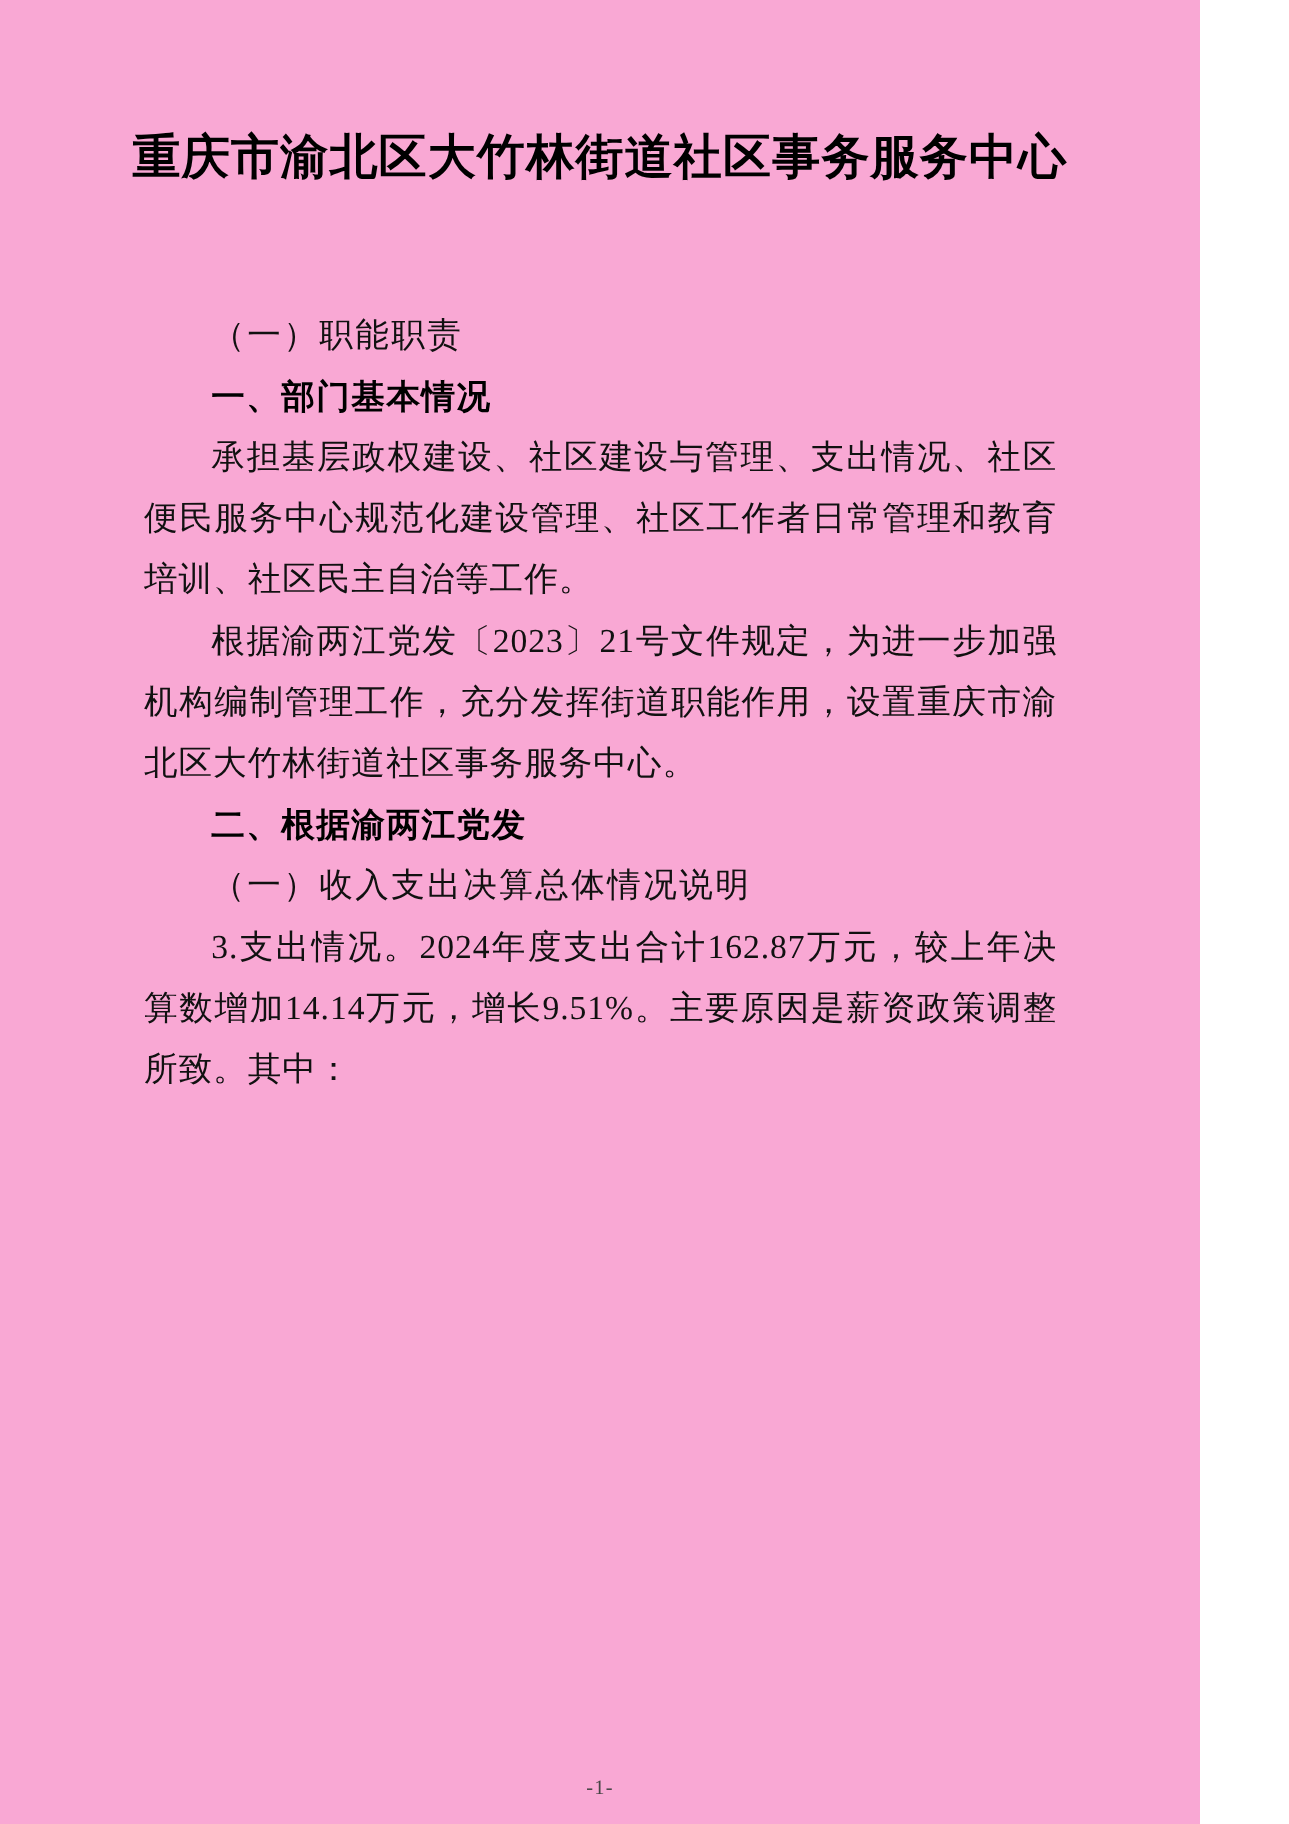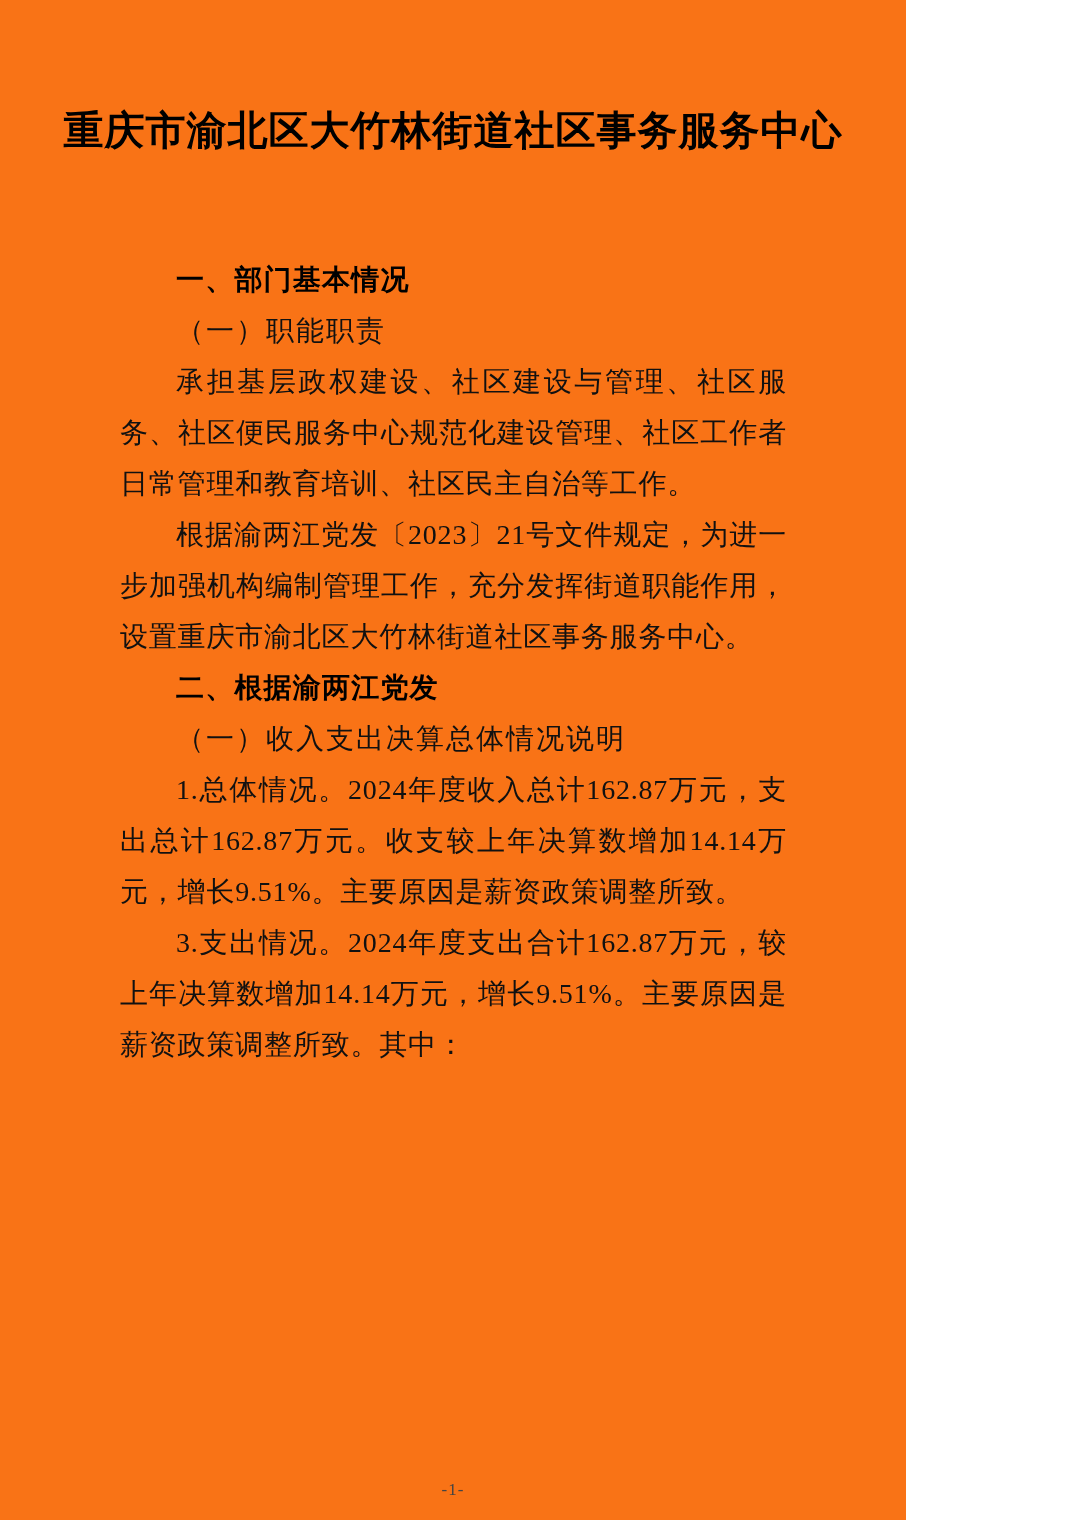--- a/index.html
+++ b/index.html
@@ -2,23 +2,23 @@
 <html><head>
 <meta charset="utf-8">
 <style>
   html, body {
     margin: 0;
     padding: 0;
     background: #ffffff;
   }
   .page {
     position: relative;
-    width: 906px;
+    width: 1000px;
     height: 1520px;
-    background: #f97316;
+    background: #f9a8d4;
     overflow: hidden;
     font-family: "Liberation Serif", "DejaVu Serif", serif;
     color: #111111;
   }
   .title-block {
     padding-top: 104px;
     text-align: center;
     font-weight: bold;
     font-size: 40px;
     line-height: 54px;
@@ -64,25 +64,24 @@
 </head>
 <body>
 
 <div class="page">
 
   <div class="title-block">
     <div>重庆市渝北区大竹林街道社区事务服务中心</div>
   </div>
 
   <div class="content">
+    <div class="block heading2">（一）职能职责</div>
     <div class="block heading1">一、部门基本情况</div>
-    <div class="block heading2">（一）职能职责</div>
-    <div class="block paragraph">承担基层政权建设、社区建设与管理、社区服务、社区便民服务中心规范化建设管理、社区工作者日常管理和教育培训、社区民主自治等工作。</div>
+    <div class="block paragraph">承担基层政权建设、社区建设与管理、支出情况、社区便民服务中心规范化建设管理、社区工作者日常管理和教育培训、社区民主自治等工作。</div>
     <div class="block paragraph">根据渝两江党发〔2023〕21号文件规定，为进一步加强机构编制管理工作，充分发挥街道职能作用，设置重庆市渝北区大竹林街道社区事务服务中心。</div>
     <div class="block heading1">二、根据渝两江党发</div>
     <div class="block heading2">（一）收入支出决算总体情况说明</div>
-    <div class="block paragraph">1.总体情况。2024年度收入总计162.87万元，支出总计162.87万元。收支较上年决算数增加14.14万元，增长9.51%。主要原因是薪资政策调整所致。</div>
     <div class="block paragraph">3.支出情况。2024年度支出合计162.87万元，较上年决算数增加14.14万元，增长9.51%。主要原因是薪资政策调整所致。其中：</div>
   </div>
 
   <div class="footer">-1-</div>
 
 </div>
 
 </body></html>

